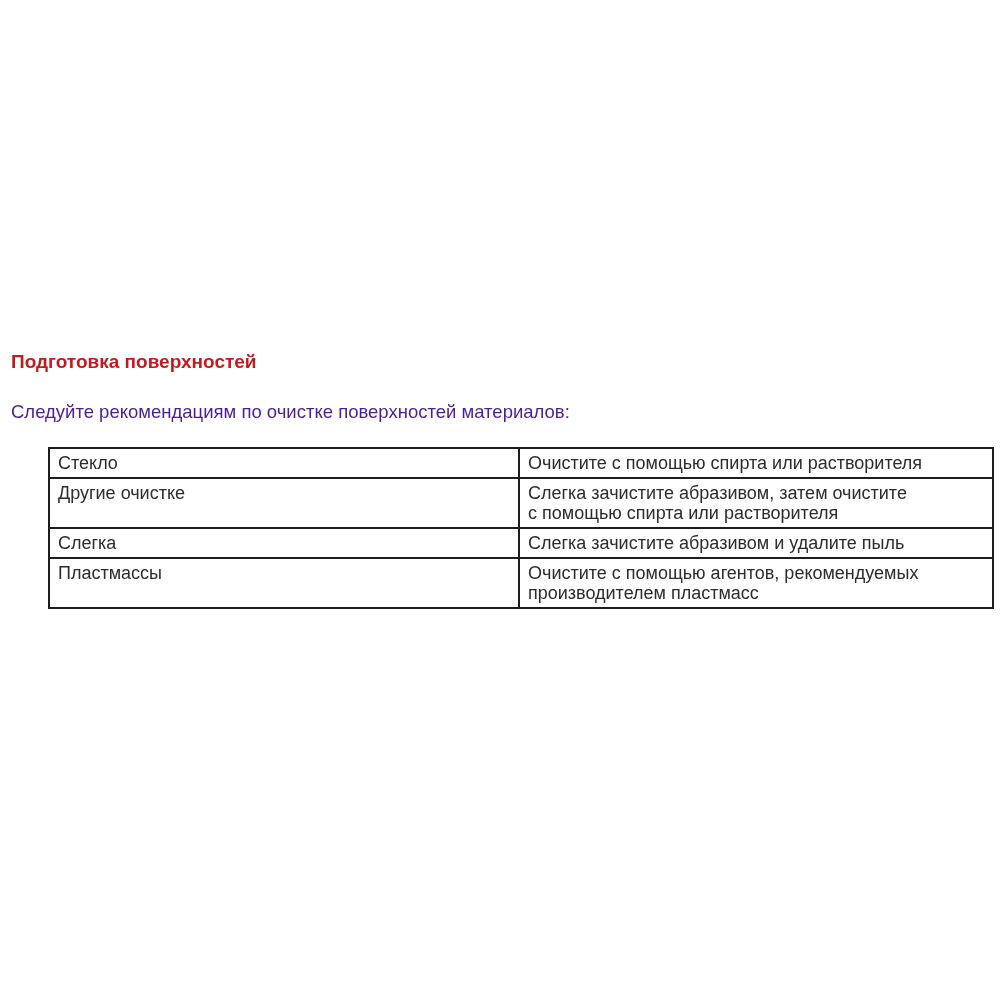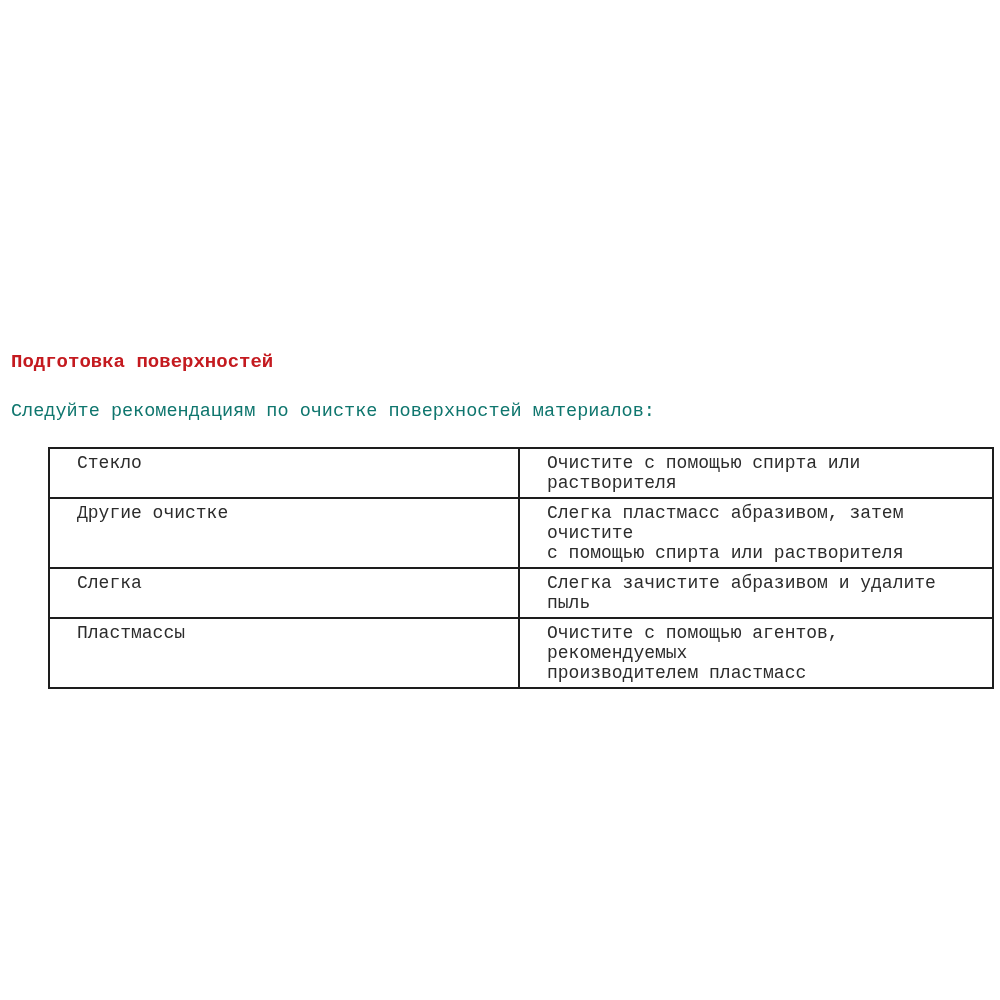--- a/index.html
+++ b/index.html
@@ -5,58 +5,58 @@
   html, body {
     margin: 0;
     padding: 0;
     background: #ffffff;
   }
   .page {
     position: relative;
     width: 1000px;
     height: 1000px;
     background: #ffffff;
-    font-family: Liberation Mono, monospace;
+    font-family: Liberation Sans, sans-serif;
     color: #2c2c2c;
     overflow: hidden;
   }
   .section-heading {
     position: absolute;
     left: 11px;
     top: 351px;
     font-size: 19px;
     line-height: 22px;
     font-weight: bold;
     color: #c41a1f;
     white-space: nowrap;
   }
   .intro-text {
     position: absolute;
     left: 11px;
     top: 400px;
     font-size: 18.5px;
     line-height: 23px;
-    color: #0f766e;
+    color: #4c1d95;
     white-space: nowrap;
   }
   table.prep-table {
     position: absolute;
     left: 48px;
     top: 447px;
     width: 944px;
     border-collapse: collapse;
     table-layout: fixed;
   }
   table.prep-table td {
     border: 2px solid #1d1d1d;
     font-size: 18px;
     line-height: 20px;
     color: #2c2c2c;
     vertical-align: top;
-    padding: 4px 12px 4px 27px;
+    padding: 4px 12px 4px 8px;
     white-space: pre-line;
     overflow: hidden;
   }
   table.prep-table col.material-col { width: 470px; }
   table.prep-table col.instruction-col { width: 474px; }
 </style>
 </head>
 <body>
 
 <div class="page">
@@ -70,21 +70,21 @@
       <col class="material-col">
       <col class="instruction-col">
     </colgroup>
     <tbody>
       <tr>
         <td>Стекло</td>
         <td>Очистите с помощью спирта или растворителя</td>
       </tr>
       <tr>
         <td>Другие очистке</td>
-        <td>Слегка пластмасс абразивом, затем очистите
+        <td>Слегка зачистите абразивом, затем очистите
 с помощью спирта или растворителя</td>
       </tr>
       <tr>
         <td>Слегка</td>
         <td>Слегка зачистите абразивом и удалите пыль</td>
       </tr>
       <tr>
         <td>Пластмассы</td>
         <td>Очистите с помощью агентов, рекомендуемых
 производителем пластмасс</td>

